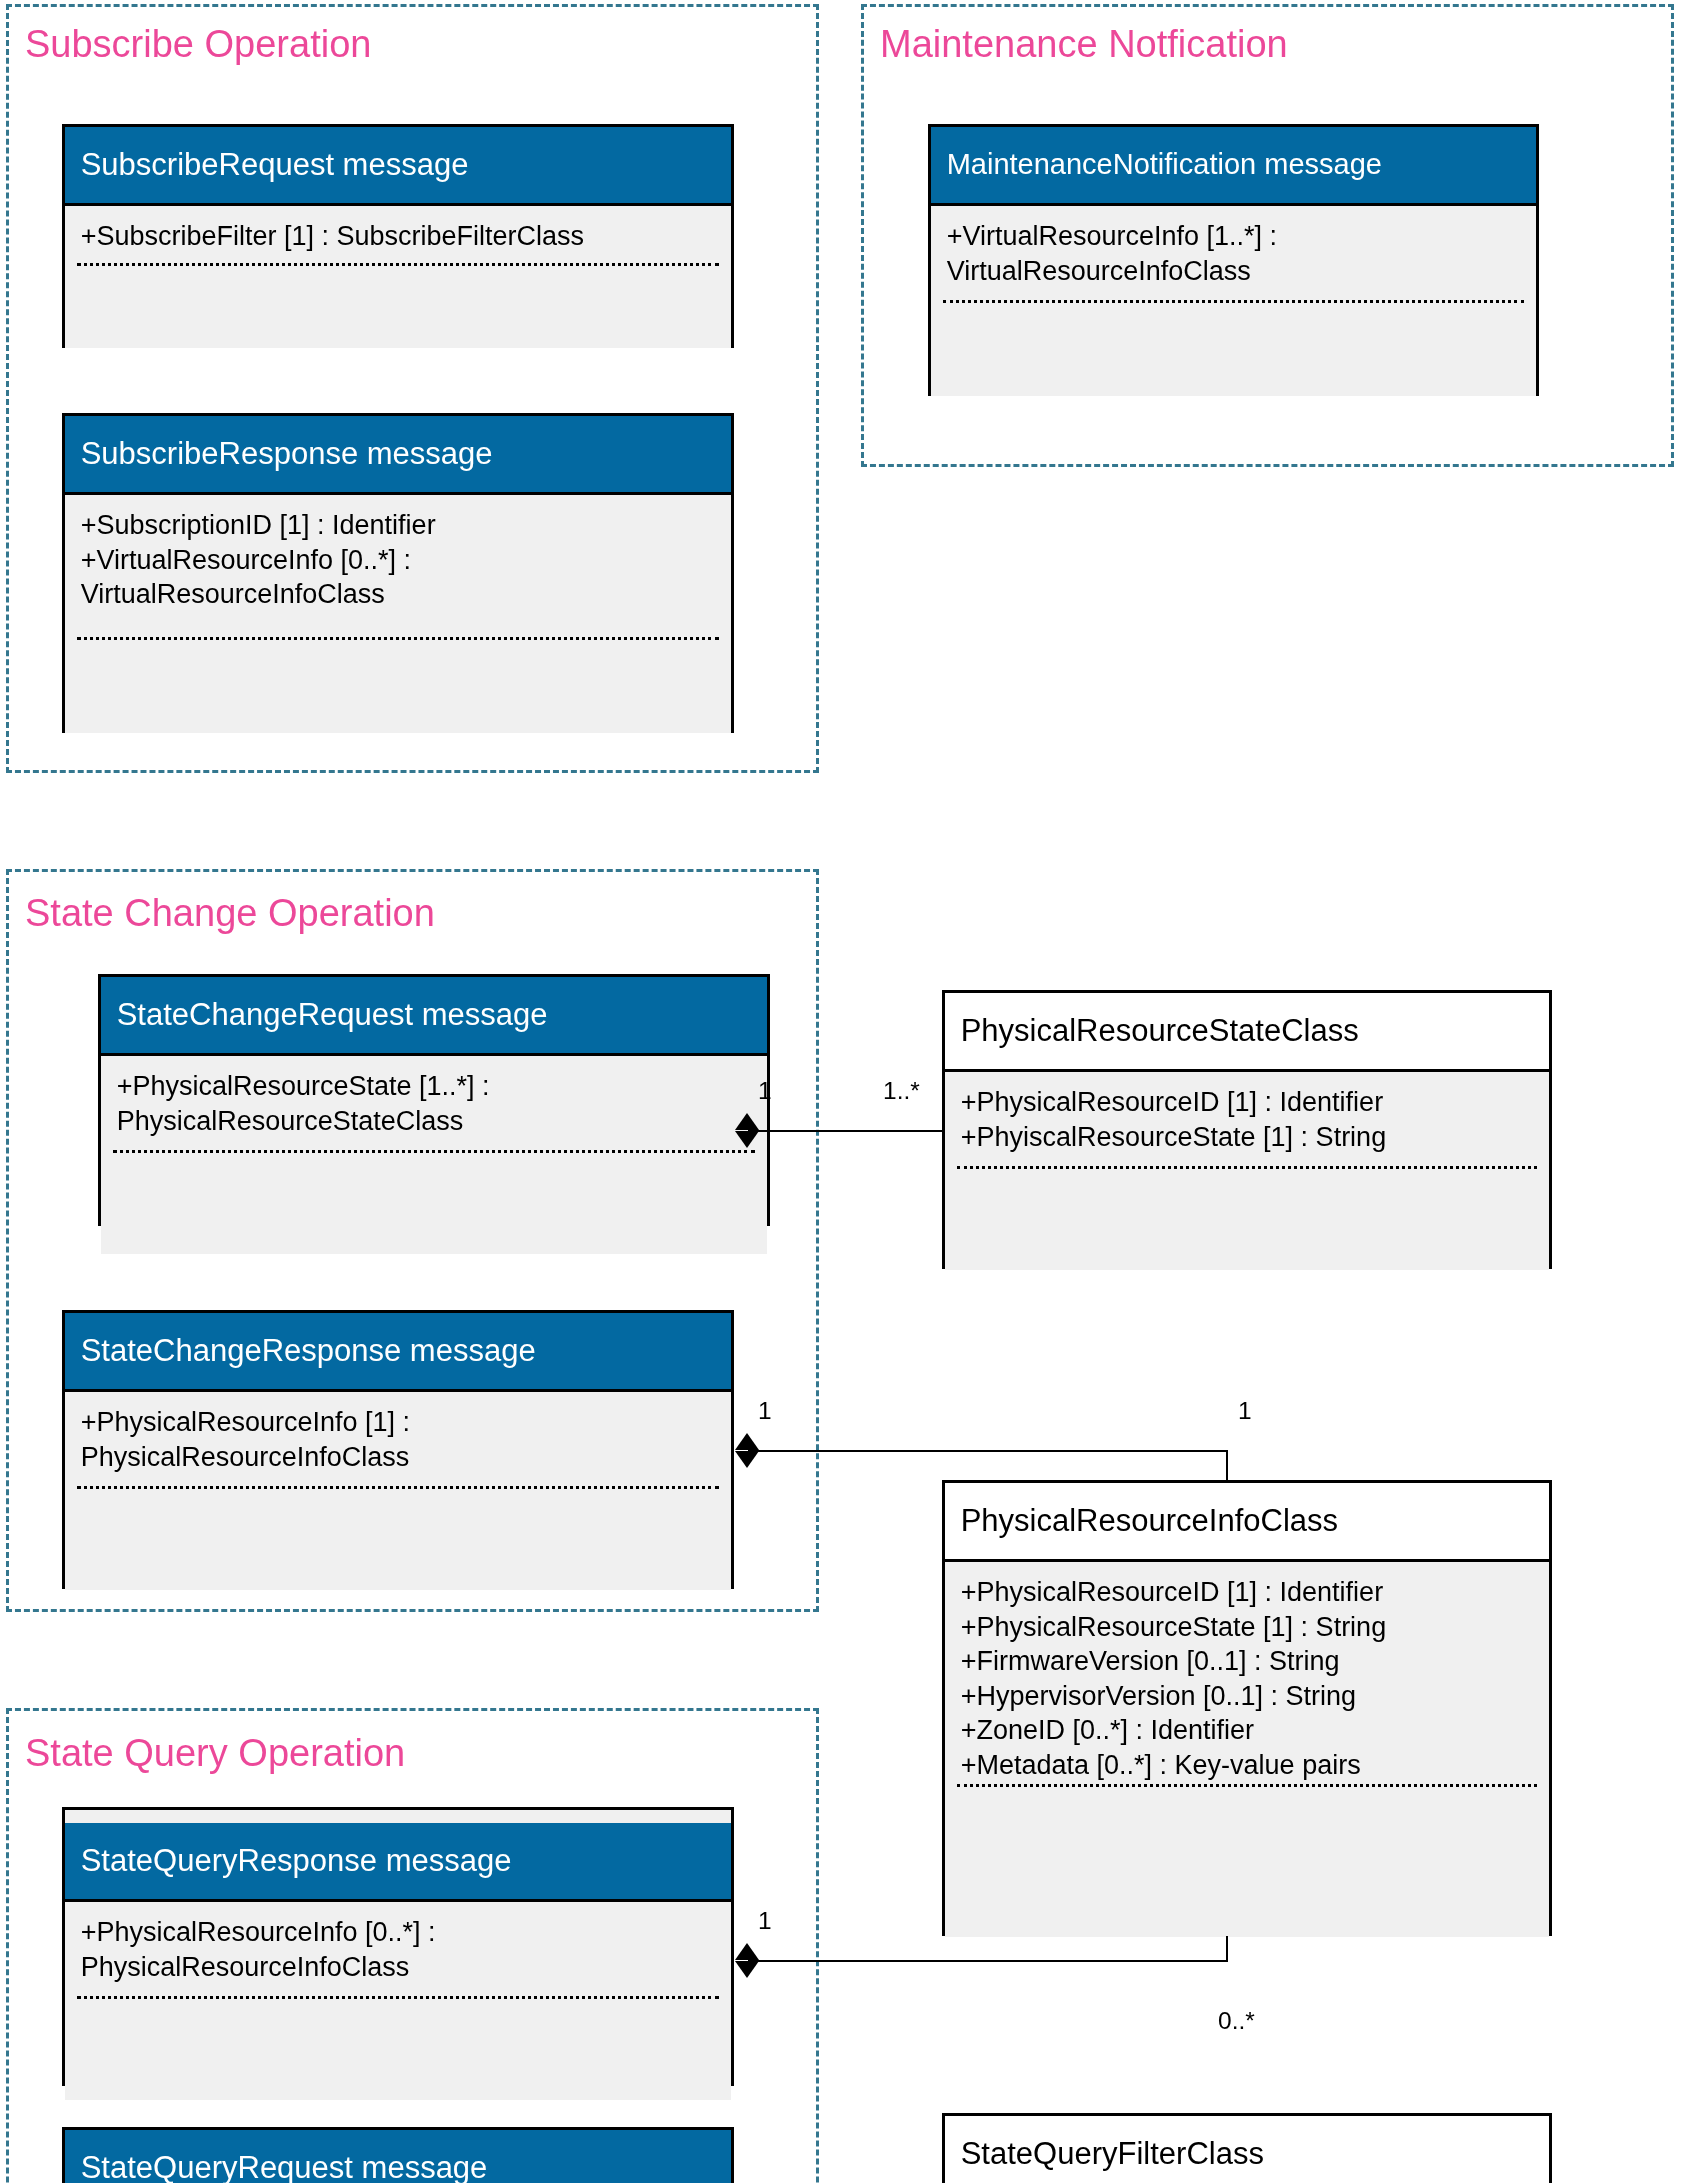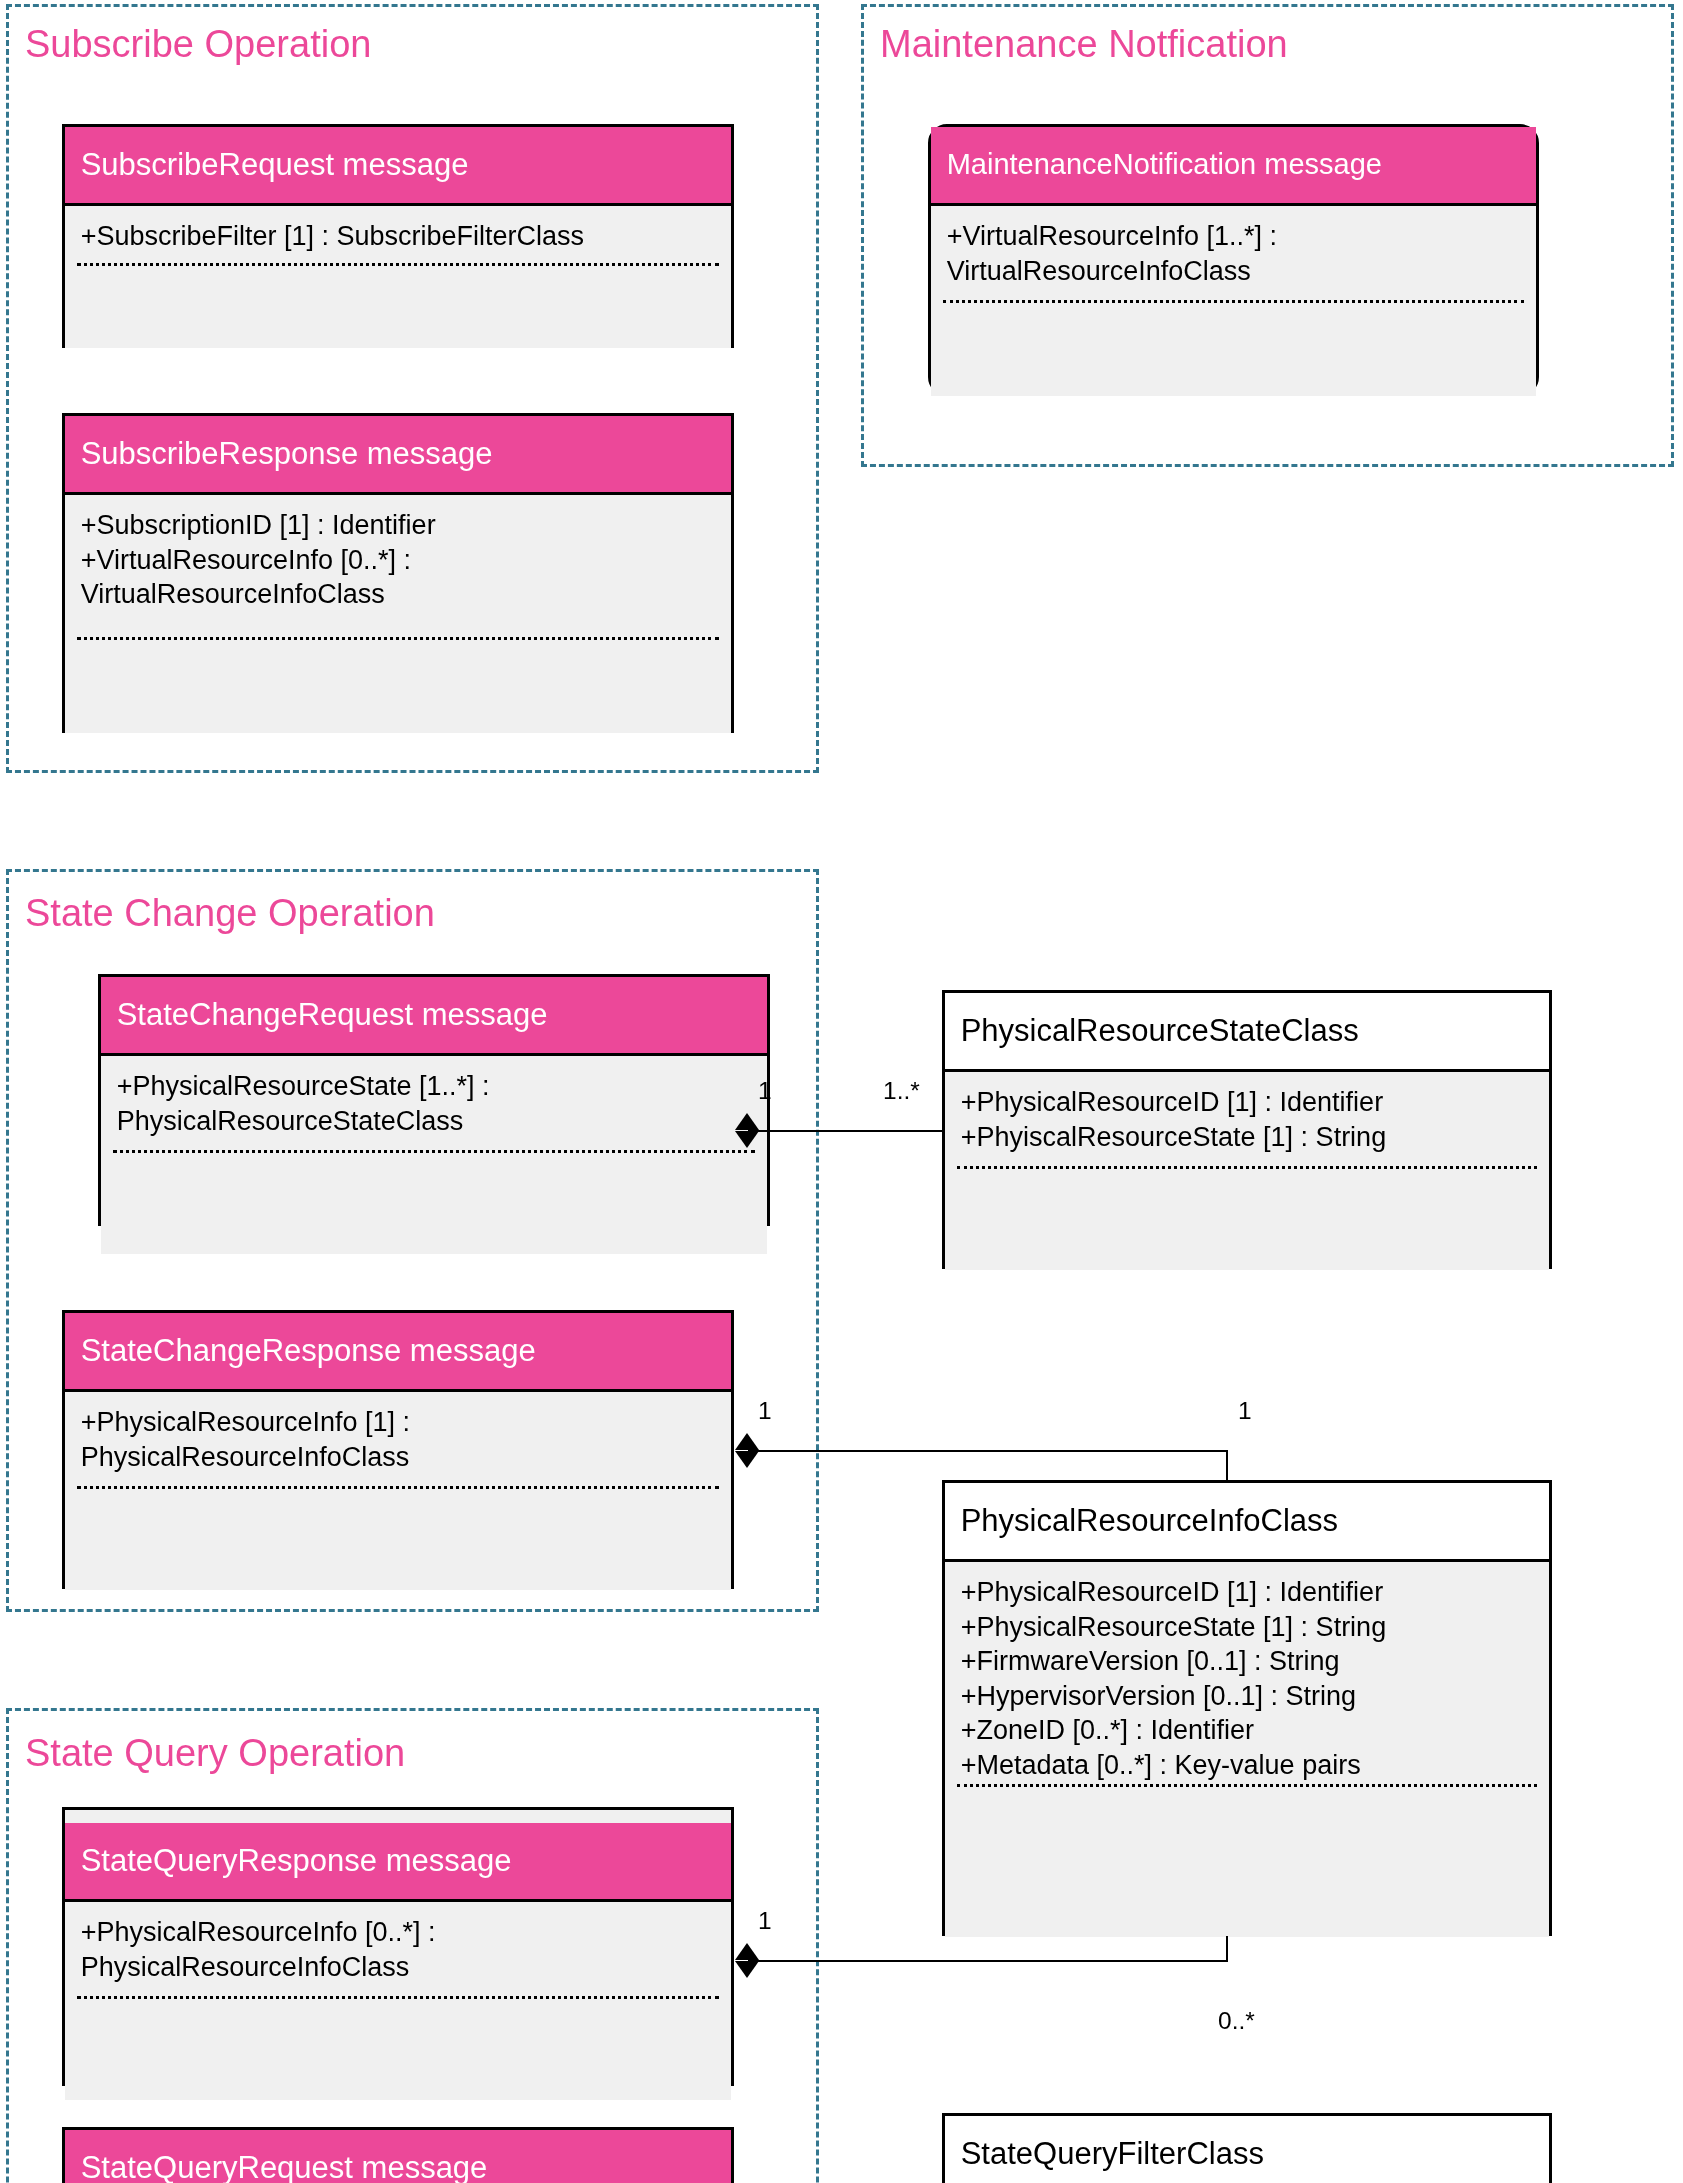--- a/index.html
+++ b/index.html
@@ -45,21 +45,21 @@
   .uml-head {
     box-sizing: border-box;
     width: 100%;
     display: flex;
     align-items: center;
     border-bottom: 3.1px solid #000000;
     padding-left: 15.7px;
     padding-right: 6.1px;
   }
   .uml-head.msg {
-    background: #ec4899;
+    background: #0369a1;
     color: #FFFFFF;
     text-align: right;
   }
   .uml-head.cls {
     background: #FFFFFF;
     color: #000000;
   }
   .uml-head-text {
     font-size: 31px;
     line-height: 1.08;
@@ -147,21 +147,21 @@
       <div class="attr">+SubscriptionID [1] : Identifier</div>
       <div class="attr">+VirtualResourceInfo [0..*] :
 VirtualResourceInfoClass</div>
       <div class="sep" style="top:142px;"></div>
     </div>
   </div>
 
   <div class="pkg" style="left:861px; top:3.5px; width:813px; height:463px;"></div>
   <div class="pkg-title" style="left:880px; top:25px;">Maintenance Notfication</div>
 
-  <div class="umlbox" style="left:928px; top:124px; width:611px; height:272px;border-radius:19px;">
+  <div class="umlbox" style="left:928px; top:124px; width:611px; height:272px;">
     <div class="uml-head msg" style="height:79px;">
       <span class="uml-head-text" style="font-size:29px;">MaintenanceNotification message</span>
     </div>
     <div class="uml-body" style="height:190px;">
       <div class="attr">+VirtualResourceInfo [1..*] :
 VirtualResourceInfoClass</div>
       <div class="sep" style="top:94px;"></div>
     </div>
   </div>
 

